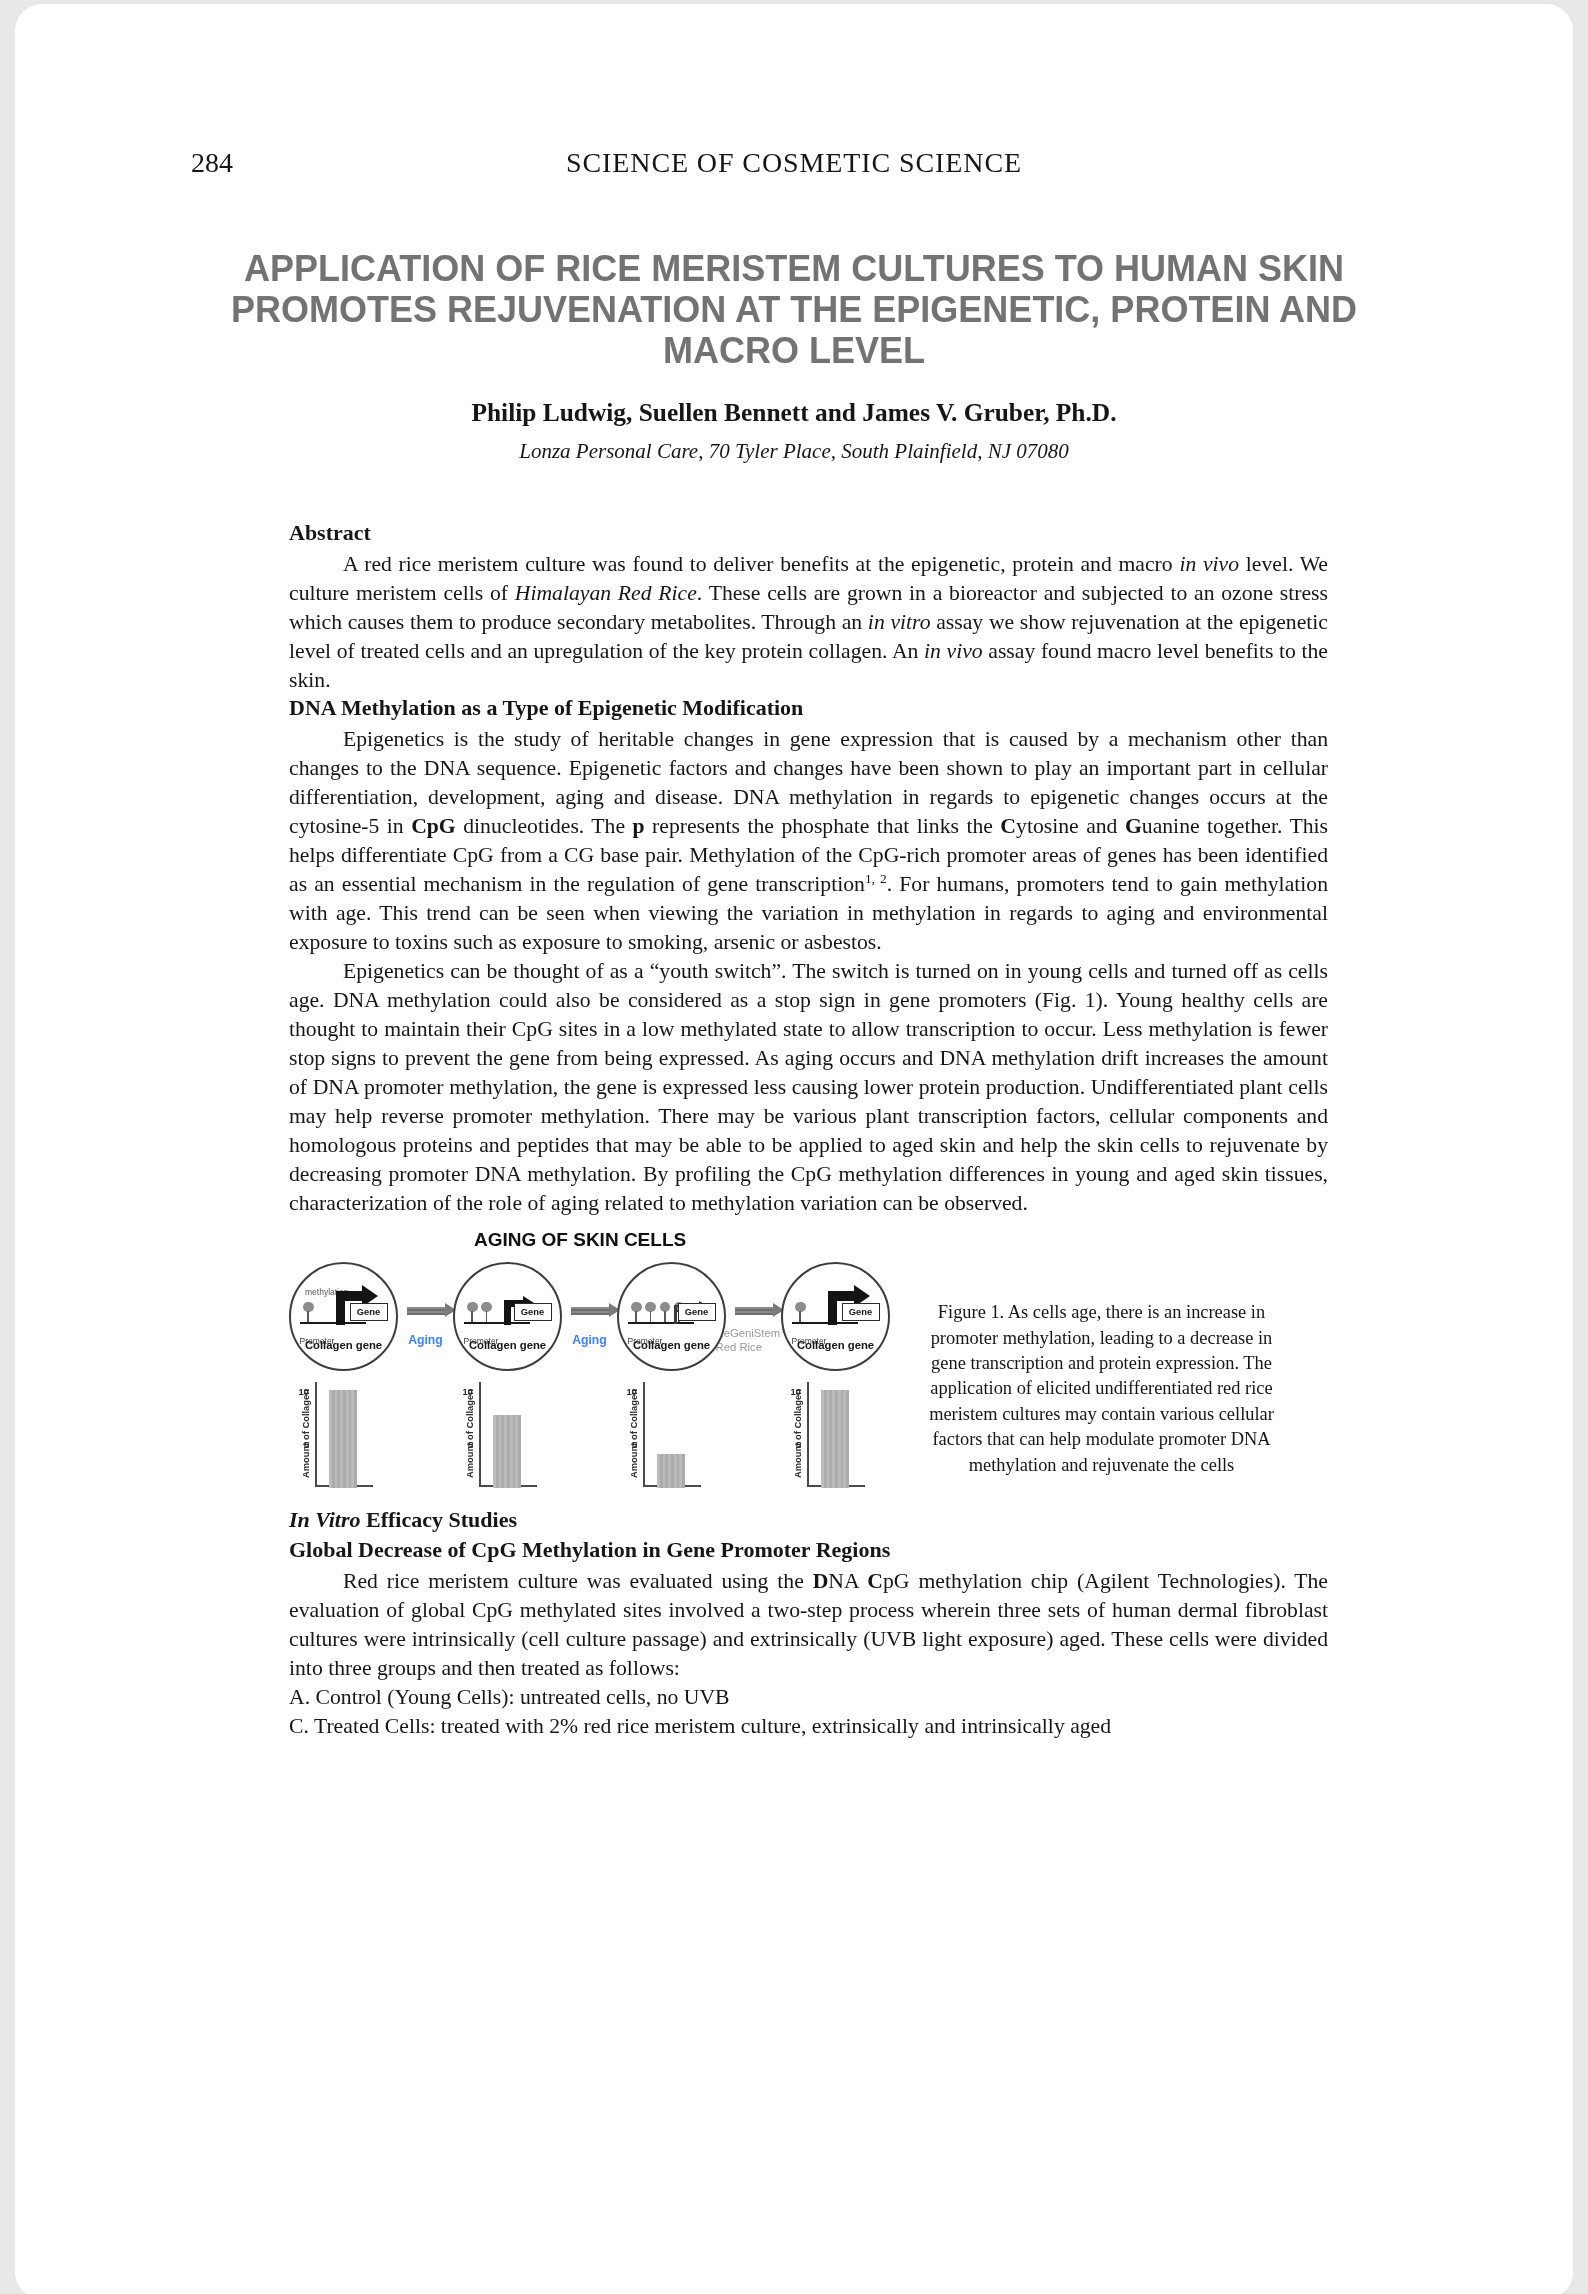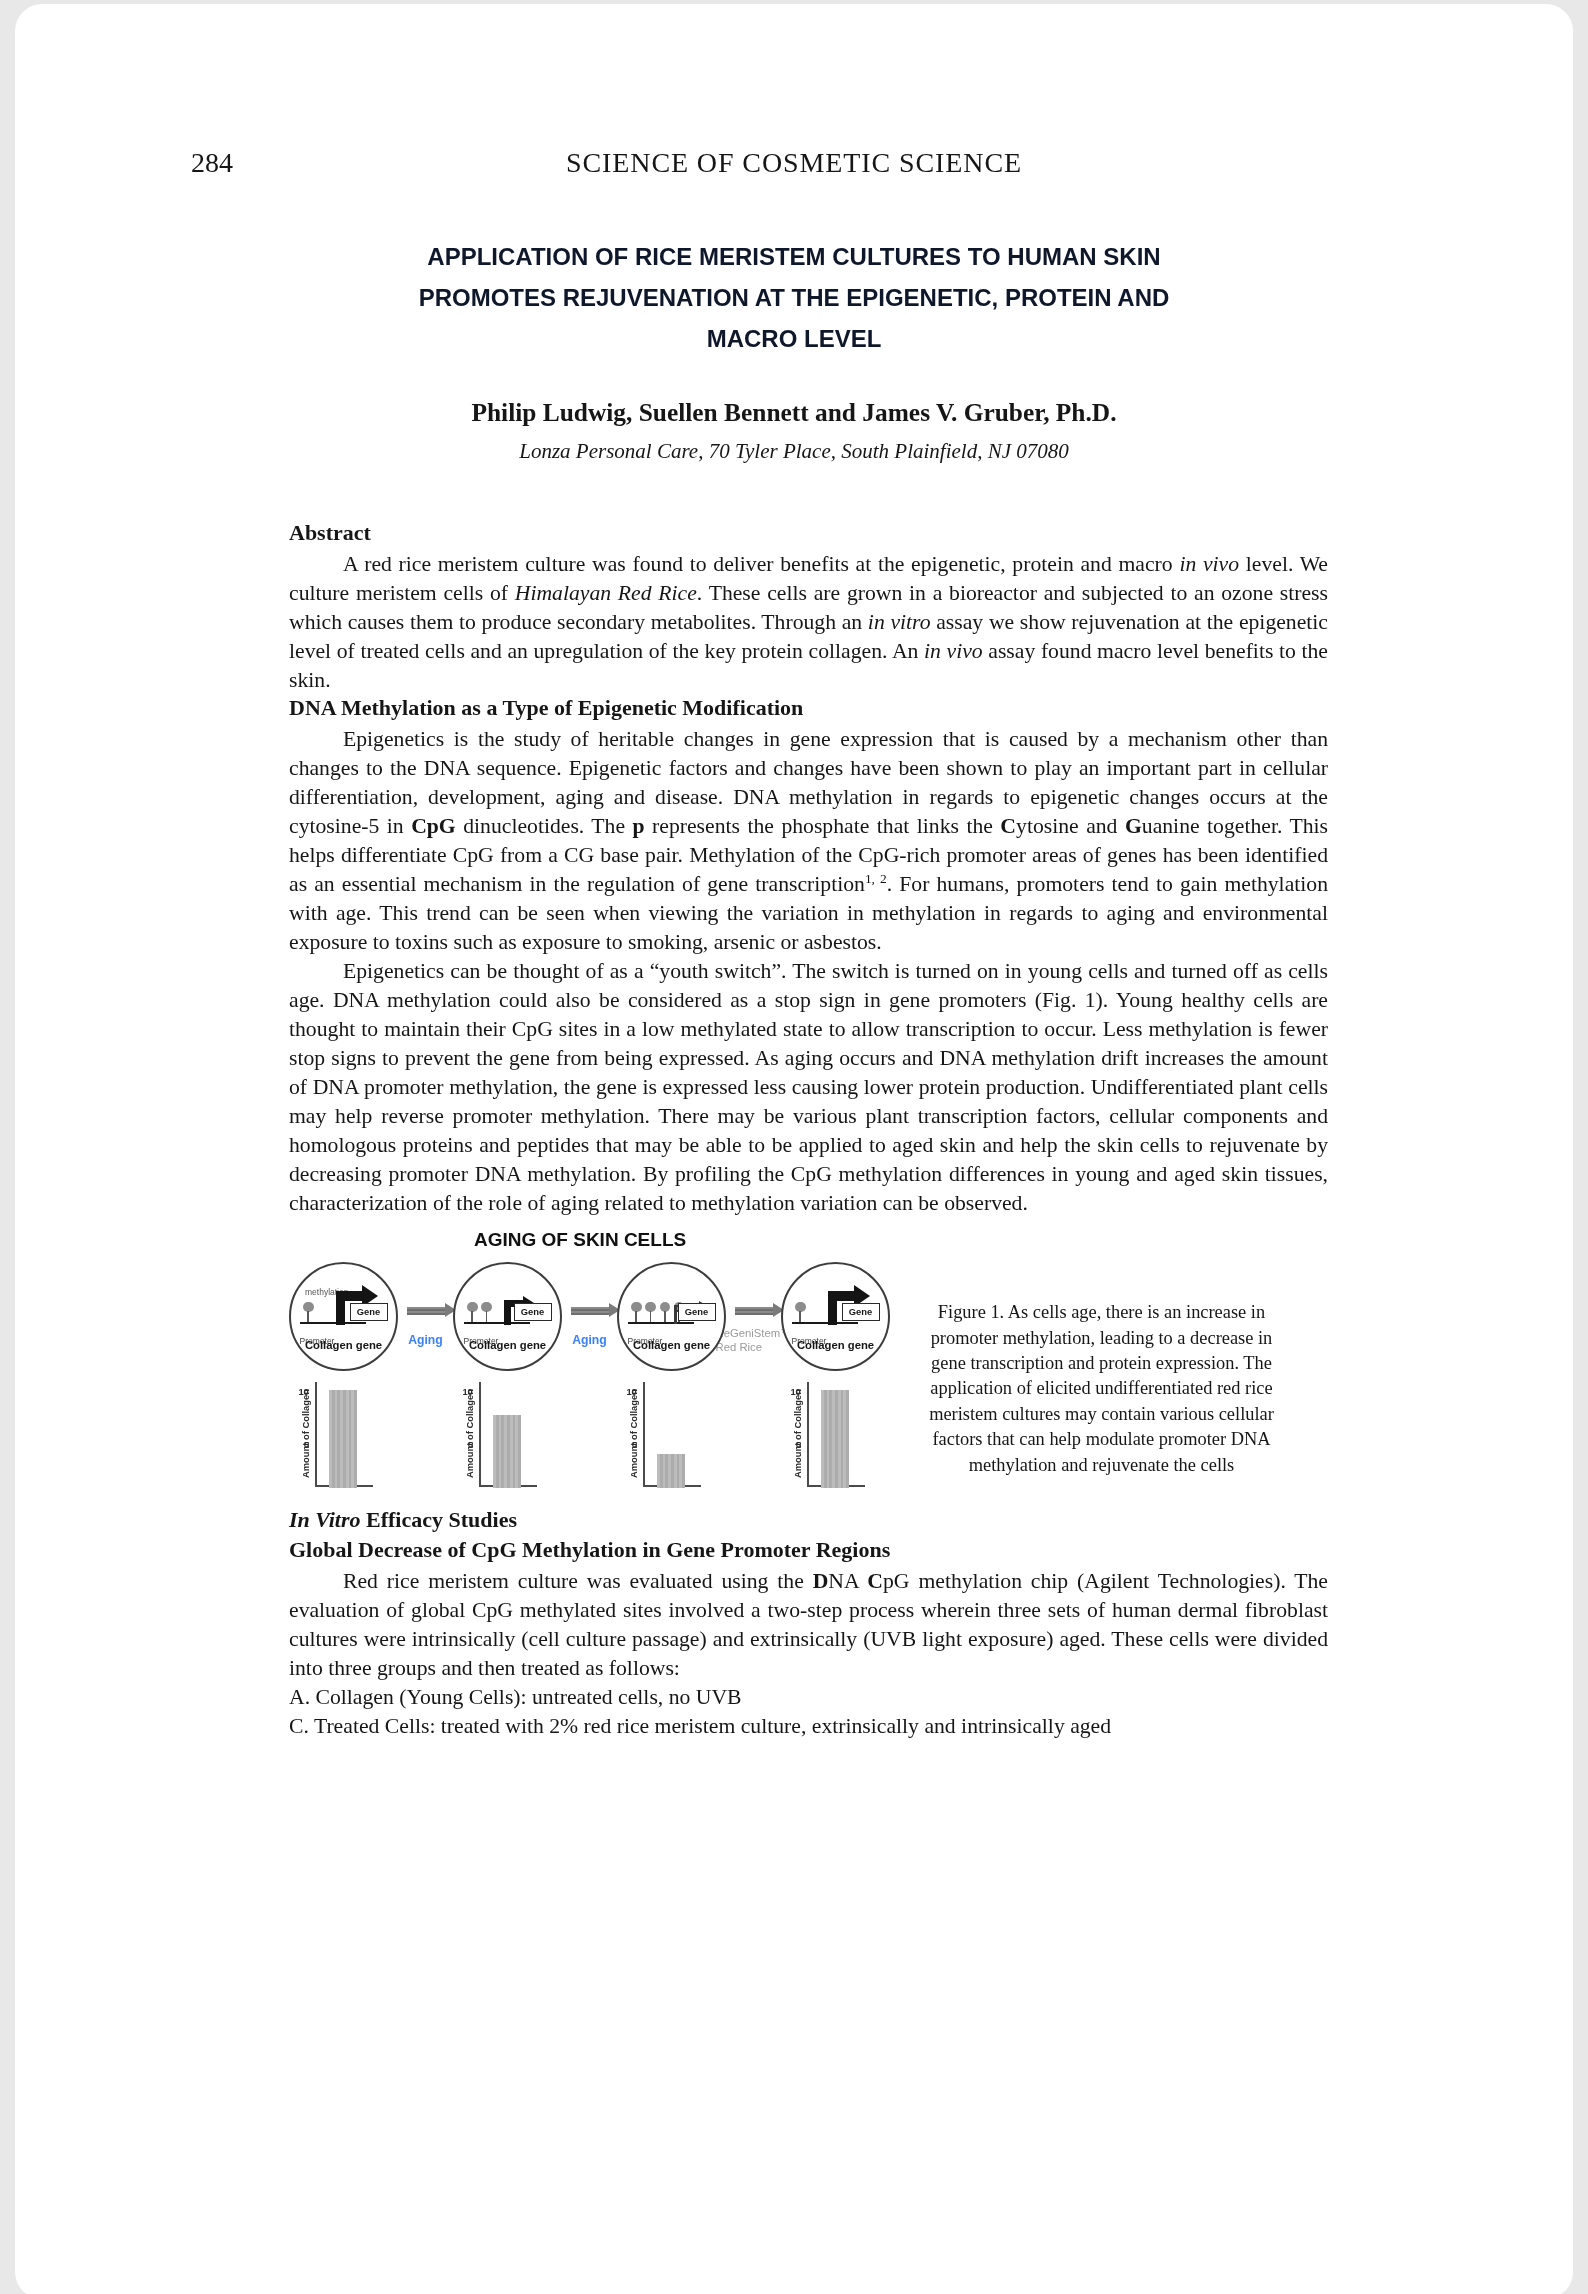--- a/index.html
+++ b/index.html
@@ -5,22 +5,22 @@
   html,body{margin:0;padding:0;background:#e8e8e8;}
   .page{
     position:relative;width:1558px;height:2295px;background:#ffffff;
     font-family:"Liberation Serif",serif;color:#161616;overflow:hidden;margin:4px auto;border-radius:27px;
   }
   
   .hdr{position:absolute;top:143px;left:0;width:100%;height:38px;}
   .page-num{position:absolute;left:176px;top:0;font-size:28px;}
   .journal-name{position:absolute;left:0;width:100%;text-align:center;top:0;font-size:28px;letter-spacing:0.9px;}
   
-  .title{position:absolute;top:232px;left:0;width:100%;text-align:center;
-    font-family:"Liberation Sans",sans-serif;font-weight:bold;font-size:24px;line-height:41px;color:#0f172a;}
+  .title{position:absolute;top:244px;left:0;width:100%;text-align:center;
+    font-family:"Liberation Sans",sans-serif;font-weight:bold;font-size:36px;line-height:41px;color:#737373;}
   .authors{position:absolute;top:394px;left:0;width:100%;text-align:center;font-weight:bold;font-size:25.4px;}
   .affiliation{position:absolute;top:435px;left:0;width:100%;text-align:center;font-style:italic;font-size:21px;}
   
   .column{position:absolute;left:274px;top:516px;width:1039px;font-size:21.7px;line-height:29px;text-align:justify;}
   .column h3{font-size:22px;line-height:26px;margin:0 0 3.8px 0;font-weight:bold;text-align:left;}
   .para{margin:0;text-indent:54px;}
   .sect-gap{margin-top:15px;}
   .run-i{font-style:italic;}
   .run-b{font-weight:bold;}
   .run-bi{font-weight:bold;font-style:italic;}
@@ -229,18 +229,18 @@
         </div>
       </div>
 
       <div class="fig-caption">Figure 1. As cells age, there is an increase in promoter methylation, leading to a decrease in gene transcription and protein expression.  The application of elicited undifferentiated red rice meristem cultures may contain various cellular factors that can help modulate promoter DNA methylation and rejuvenate the cells</div>
     </div>
 
     <h3 class="invitro"><span class="run-bi">In Vitro</span><span class="run-b"> Efficacy Studies</span></h3>
 
     <h3 class="global-h">Global Decrease of CpG Methylation in Gene Promoter Regions</h3>
     <p class="para"><span>Red rice meristem culture was evaluated using the </span><span class="run-b">D</span><span>NA </span><span class="run-b">C</span><span>pG methylation chip (Agilent Technologies).  The evaluation of global CpG methylated sites involved a two-step process wherein three sets of human dermal fibroblast cultures were intrinsically (cell culture passage) and extrinsically (UVB light exposure) aged. These cells were divided into three groups and then treated as follows:</span></p>
-    <div class="list-line">A. Collagen (Young Cells): untreated cells, no UVB</div>
+    <div class="list-line">A. Control (Young Cells): untreated cells, no UVB</div>
     <div class="list-line">C. Treated Cells: treated with 2% red rice meristem culture, extrinsically and intrinsically aged</div>
 
   </div>
 </div>
 
 
 </body></html>

